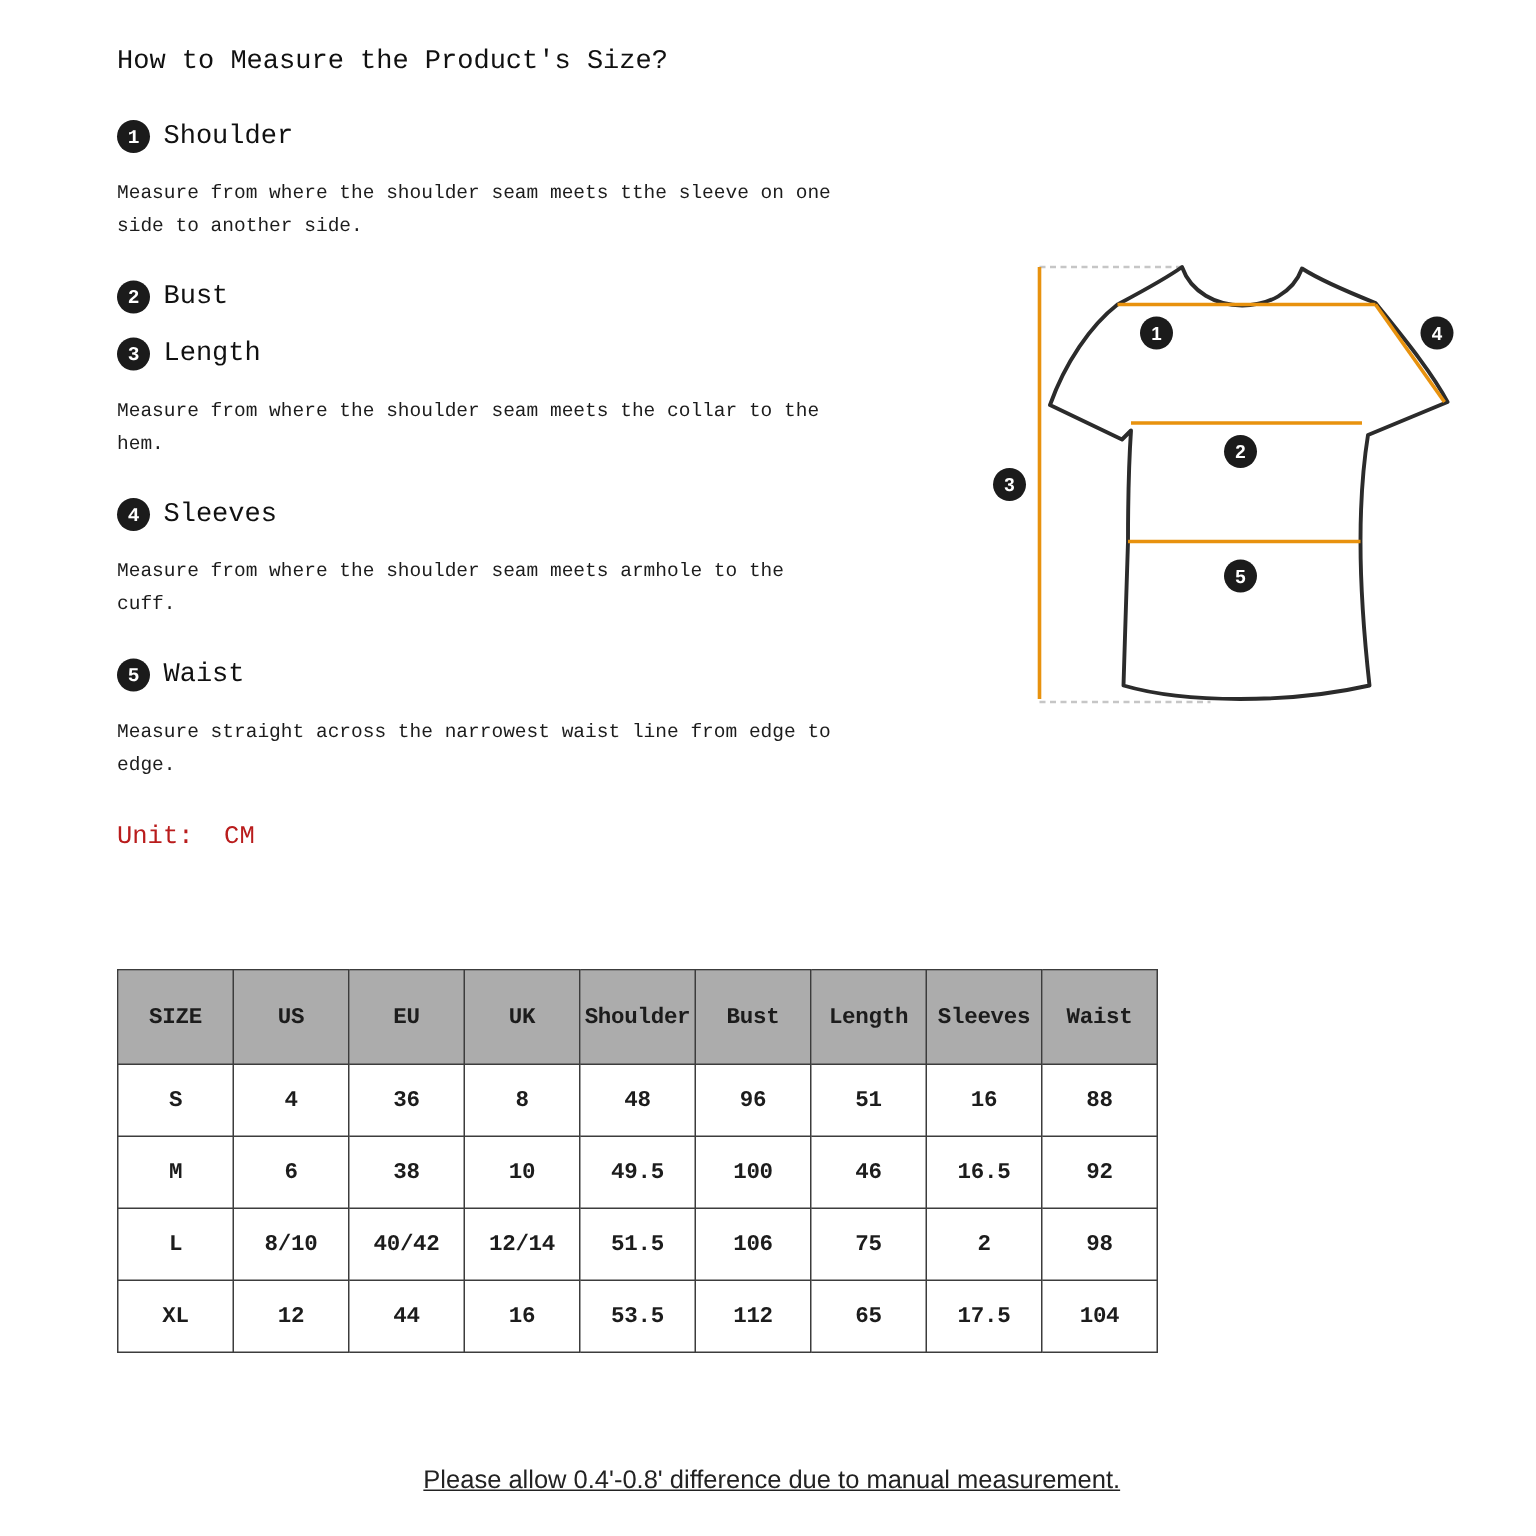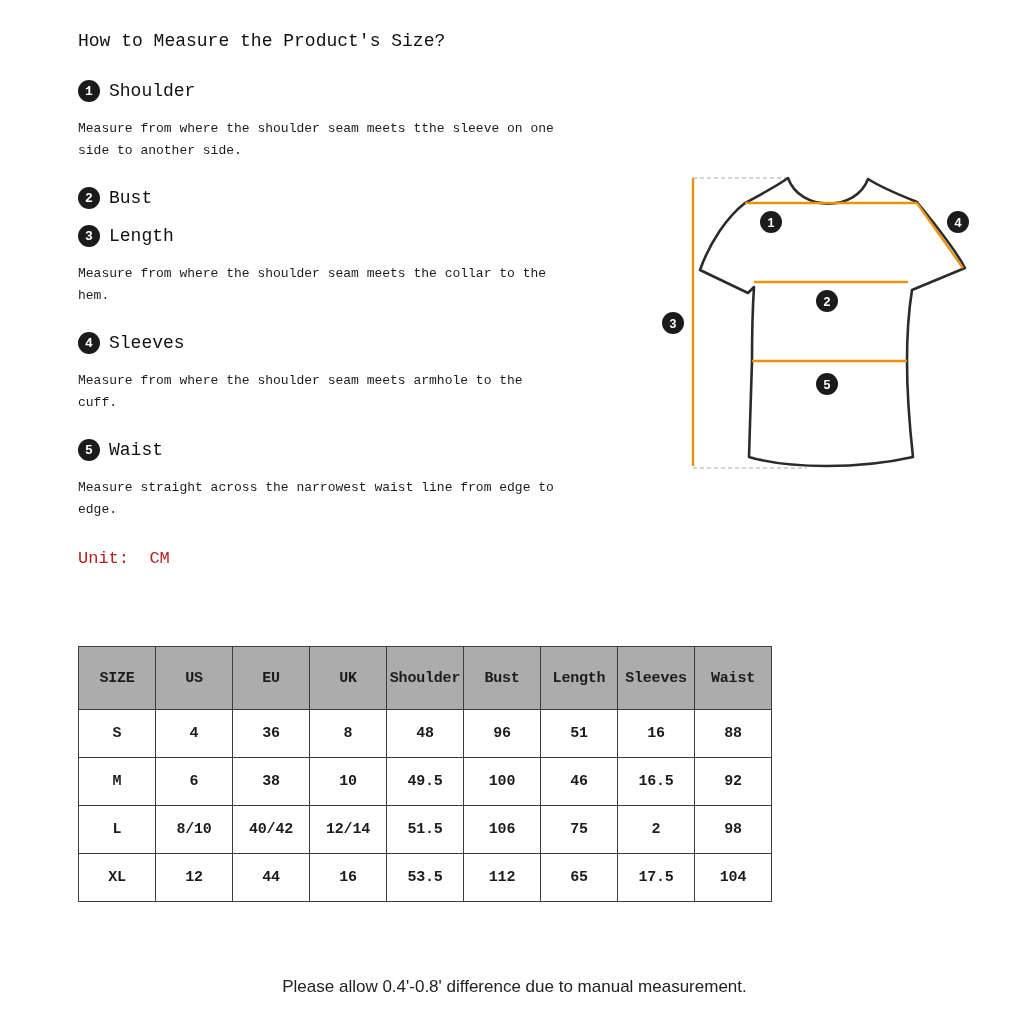--- a/index.html
+++ b/index.html
@@ -32,21 +32,21 @@
   .size-table th,.size-table td{
     border:1.6px solid #3c3c3c;text-align:center;vertical-align:middle;
     font-size:15px;font-weight:700;color:#1c1c1c;letter-spacing:-0.2px;
     padding:0;
   }
   .size-table th{background:var(--header-bg,#acacac);height:62px;}
   .size-table td{background:#ffffff;height:47px;}
   
   .footer-note{
     position:absolute;left:78px;top:977px;width:873px;text-align:center;
-    font-size:17px;color:#222;
+    font-size:17px;color:#222;text-decoration:underline;
   }
 </style>
 </head>
 <body>
 
 <div class="left-col">
   <h1 class="page-title">How to Measure the Product's Size?</h1>
 
   <div class="section-heading">
     <span class="badge">1</span>

